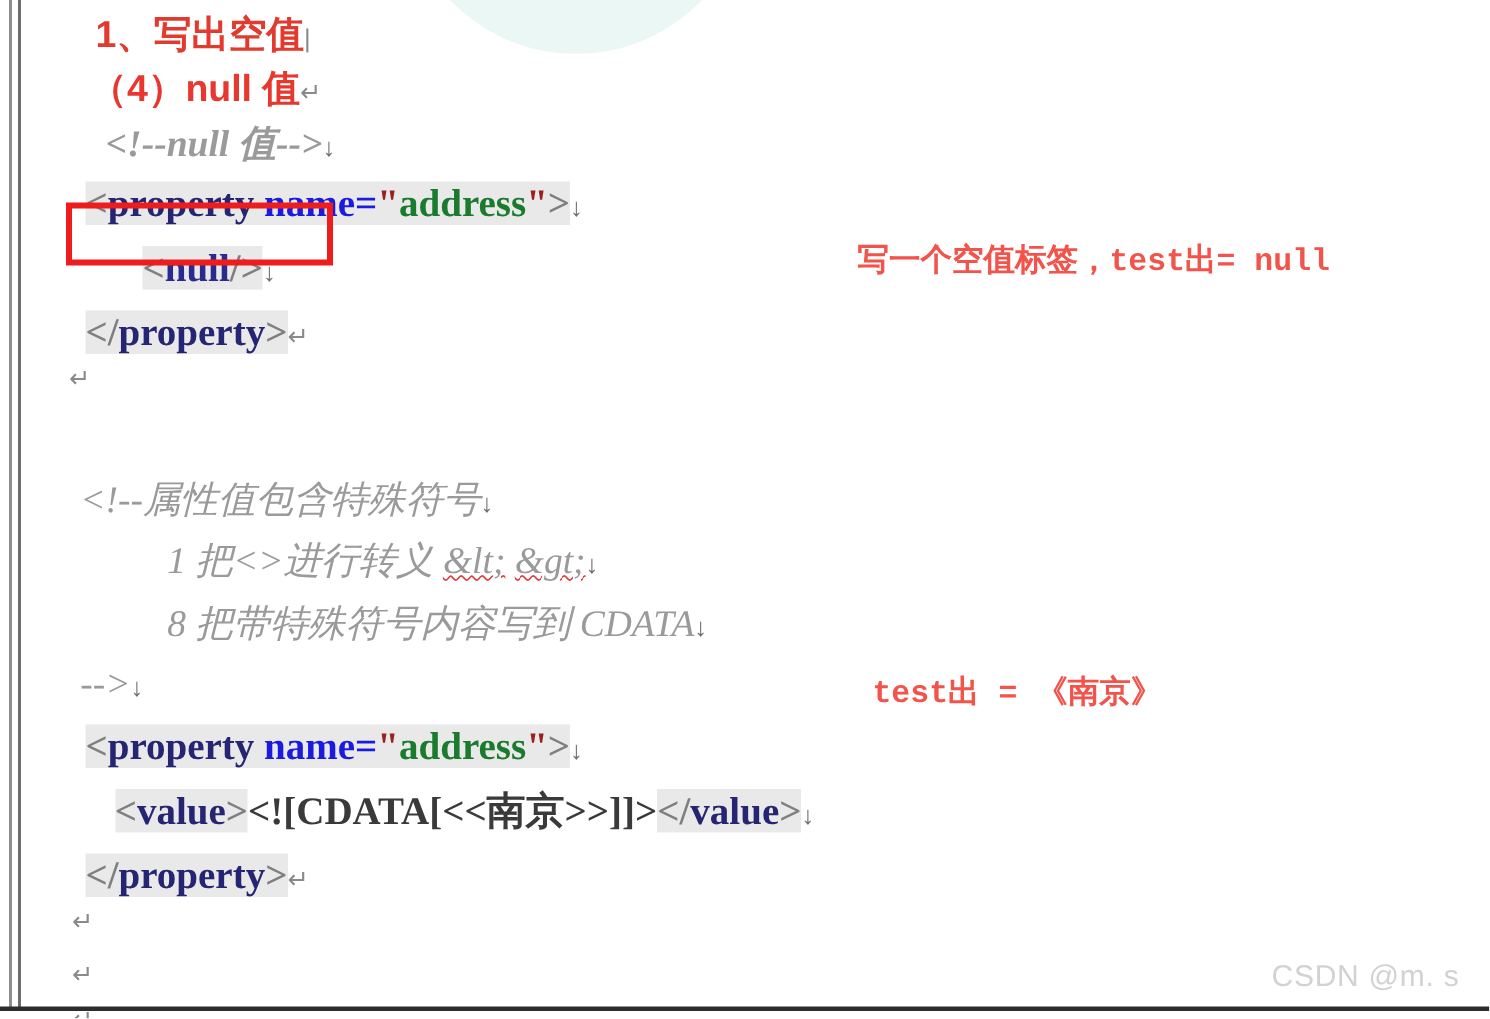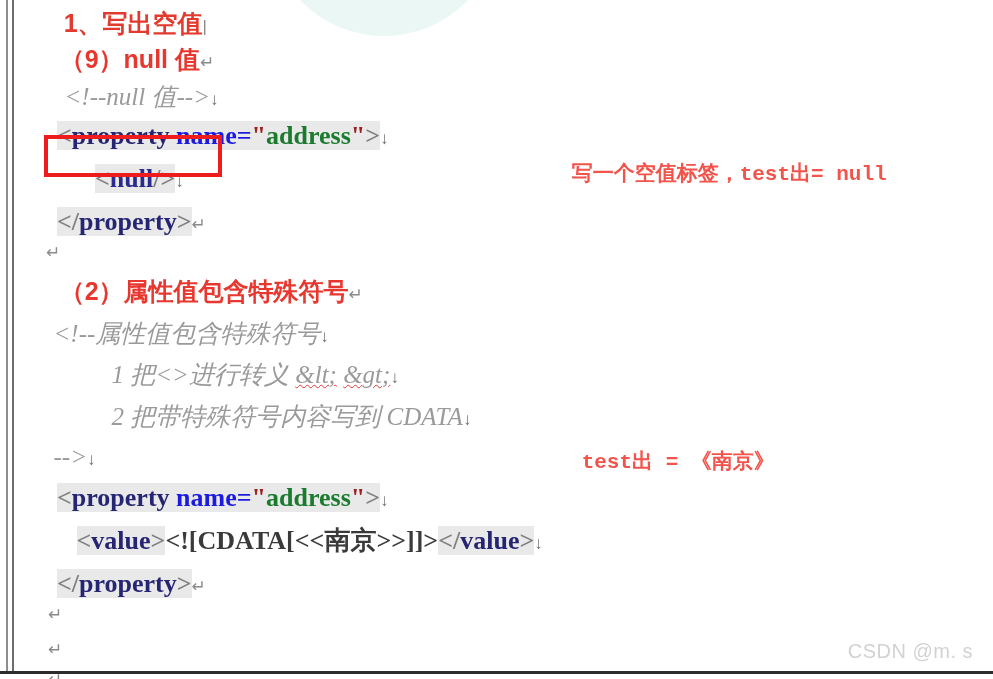--- a/index.html
+++ b/index.html
@@ -159,24 +159,24 @@
   <div class="edge-left-inner"></div>
   <div class="edge-bottom"></div>
 
   <div class="content">
 
     <div class="line heading-red-cut" style="left:22px; top:-14px;">
       <span>1、写出空值</span><span class="pilcrow">|</span>
     </div>
 
     <div class="line heading-red" style="left:18px; top:22px;">
-      <span>（9）null 值</span><span class="pilcrow">↵</span>
-    </div>
-
-    <div class="line comment" style="left:27px; top:59px;">
+      <span>（4）null 值</span><span class="pilcrow">↵</span>
+    </div>
+
+    <div class="line comment" style="left:33px; top:59px;font-weight:bold;">
       <span>&lt;!--null 值--&gt;</span><span class="arrow-down">↓</span>
     </div>
 
     <div class="line code" style="left:18px; top:97px;">
       <span class="hl"><span class="br">&lt;</span><span class="tag">property</span> <span class="attr">name</span><span class="eq">=</span><span class="quo">"</span><span class="val">address</span><span class="quo">"</span><span class="br">&gt;</span></span><span class="arrow-down">↓</span>
     </div>
 
     <div class="line code" style="left:30px; top:140px;">
       <span style="color:transparent;">&nbsp;&nbsp;&nbsp;&nbsp;</span><span class="hl"><span class="br">&lt;</span><span class="nulltag">null</span><span class="br">/&gt;</span></span><span class="arrow-down">↓</span>
     </div>
@@ -188,34 +188,31 @@
     </div>
 
     <div class="line" style="left:22px; top:228px;">
       <span class="pilcrow">↵</span>
     </div>
 
     <div class="note-red" style="position:absolute; left:496px; top:136px;">
       <span>写一个空值标签，test出= null</span>
     </div>
 
-    <div class="line heading-red" style="left:18px; top:254px;">
-      <span>（2）属性值包含特殊符号</span><span class="pilcrow">↵</span>
-    </div>
 
     <div class="line comment" style="left:16px; top:296px;">
       <span>&lt;!--属性值包含特殊符号</span><span class="arrow-down">↓</span>
     </div>
 
     <div class="line comment" style="left:74px; top:337px;">
       <span>1 把&lt;&gt;进行转义 </span><span class="squiggle">&amp;lt;</span><span>&nbsp;</span><span class="squiggle">&amp;gt;</span><span class="arrow-down">↓</span>
     </div>
 
     <div class="line comment" style="left:74px; top:379px;">
-      <span>2 把带特殊符号内容写到 CDATA</span><span class="arrow-down">↓</span>
+      <span>8 把带特殊符号内容写到 CDATA</span><span class="arrow-down">↓</span>
     </div>
 
     <div class="line comment" style="left:16px; top:419px;">
       <span>--&gt;</span><span class="arrow-down">↓</span>
     </div>
 
     <div class="note-red" style="position:absolute; left:506px; top:424px;">
       <span>test出 = 《南京》</span>
     </div>
 

